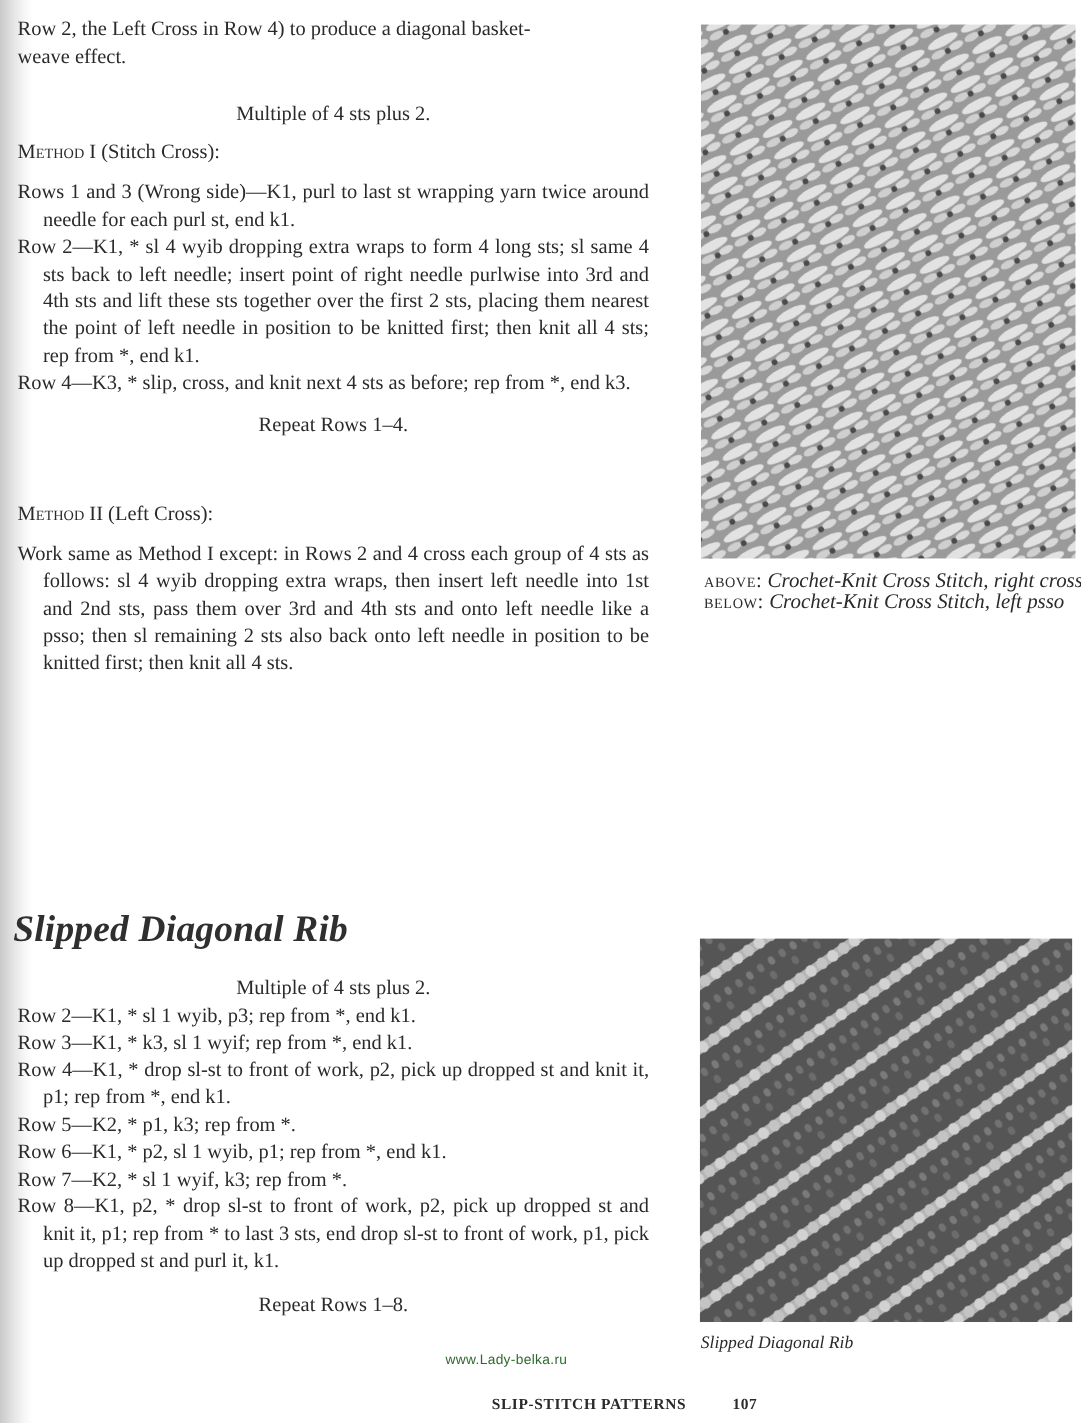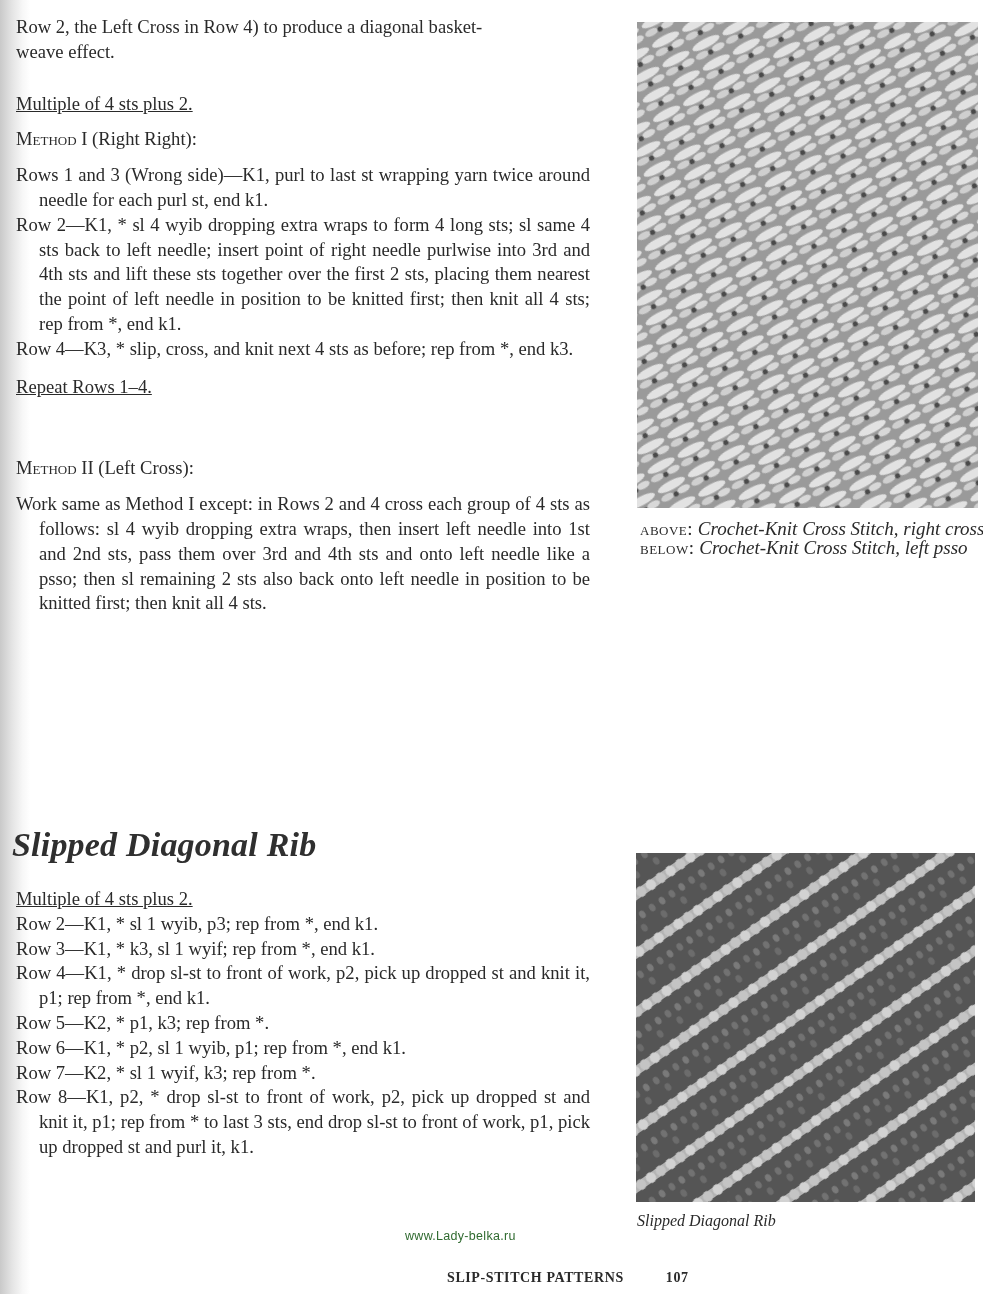--- a/index.html
+++ b/index.html
@@ -28,23 +28,23 @@
       font-size: 18.6px;
       line-height: 24.8px;
       text-align: justify;
     }
     .p {
       margin: 0;
       text-indent: -23px;
       padding-left: 23px;
     }
     .center {
+      text-align: center;
       text-indent: 0;
       padding-left: 0;
-      text-decoration: underline;
     }
     .method {
       font-variant: small-caps;
     }
     h1.section-title {
       position: absolute;
       left: 12px;
       top: 826px;
       margin: 0;
       font-size: 34px;
@@ -97,21 +97,21 @@
 
 <div class="gutter-shadow"></div>
 
 <div class="col" style="top:15px;">
   <p class="p" style="text-indent:0;padding-left:0;">
     <span>Row 2, the Left Cross in Row 4) to produce a diagonal basket-</span><br>
     <span>weave effect.</span>
   </p>
   <p class="p center" style="margin-top:27px;">Multiple of 4 sts plus 2.</p>
   <p class="p" style="text-indent:0;padding-left:0;margin-top:11px;">
-    <span class="method">Method</span><span> I (Right Right):</span>
+    <span class="method">Method</span><span> I (Stitch Cross):</span>
   </p>
   <p class="p" style="margin-top:11px;">Rows 1 and 3 (Wrong side)—K1, purl to last st wrapping yarn twice around needle for each purl st, end k1.</p>
   <p class="p">Row 2—K1, * sl 4 wyib dropping extra wraps to form 4 long sts; sl same 4 sts back to left needle; insert point of right needle purlwise into 3rd and 4th sts and lift these sts together over the first 2 sts, placing them nearest the point of left needle in position to be knitted first; then knit all 4 sts; rep from *, end k1.</p>
   <p class="p">Row 4—K3, * slip, cross, and knit next 4 sts as before; rep from *, end k3.</p>
   <p class="p center" style="margin-top:13px;">Repeat Rows 1–4.</p>
 
   <p class="p" style="text-indent:0;padding-left:0;margin-top:57px;">
     <span class="method">Method</span><span> II (Left Cross):</span>
   </p>
   <p class="p" style="margin-top:11px;">Work same as Method I except: in Rows 2 and 4 cross each group of 4 sts as follows: sl 4 wyib dropping extra wraps, then insert left needle into 1st and 2nd sts, pass them over 3rd and 4th sts and onto left needle like a psso; then sl remaining 2 sts also back onto left needle in position to be knitted first; then knit all 4 sts.</p>
@@ -145,20 +145,21 @@
 
 <div class="col" style="top:887px;">
   <p class="p center">Multiple of 4 sts plus 2.</p>
   <p class="p">Row 2—K1, * sl 1 wyib, p3; rep from *, end k1.</p>
   <p class="p">Row 3—K1, * k3, sl 1 wyif; rep from *, end k1.</p>
   <p class="p">Row 4—K1, * drop sl-st to front of work, p2, pick up dropped st and knit it, p1; rep from *, end k1.</p>
   <p class="p">Row 5—K2, * p1, k3; rep from *.</p>
   <p class="p">Row 6—K1, * p2, sl 1 wyib, p1; rep from *, end k1.</p>
   <p class="p">Row 7—K2, * sl 1 wyif, k3; rep from *.</p>
   <p class="p">Row 8—K1, p2, * drop sl-st to front of work, p2, pick up dropped st and knit it, p1; rep from * to last 3 sts, end drop sl-st to front of work, p1, pick up dropped st and purl it, k1.</p>
+  <p class="p center" style="margin-top:15px;">Repeat Rows 1–8.</p>
 </div>
 
 <div class="swatch" style="left:636px; top:853px; width:339px; height:349px;">
   <svg id="swatch-bottom" viewBox="0 0 339 349" preserveAspectRatio="none">
     <defs>
       <pattern id="ribPat" width="48" height="24" patternUnits="userSpaceOnUse" patternTransform="rotate(55)">
         <rect width="48" height="24" fill="#555555"></rect>
         <ellipse cx="6" cy="6" rx="4" ry="3" fill="#7a7a7a"></ellipse>
         <ellipse cx="6" cy="18" rx="4" ry="3" fill="#727272"></ellipse>
         <ellipse cx="18" cy="12" rx="4" ry="3" fill="#6c6c6c"></ellipse>

